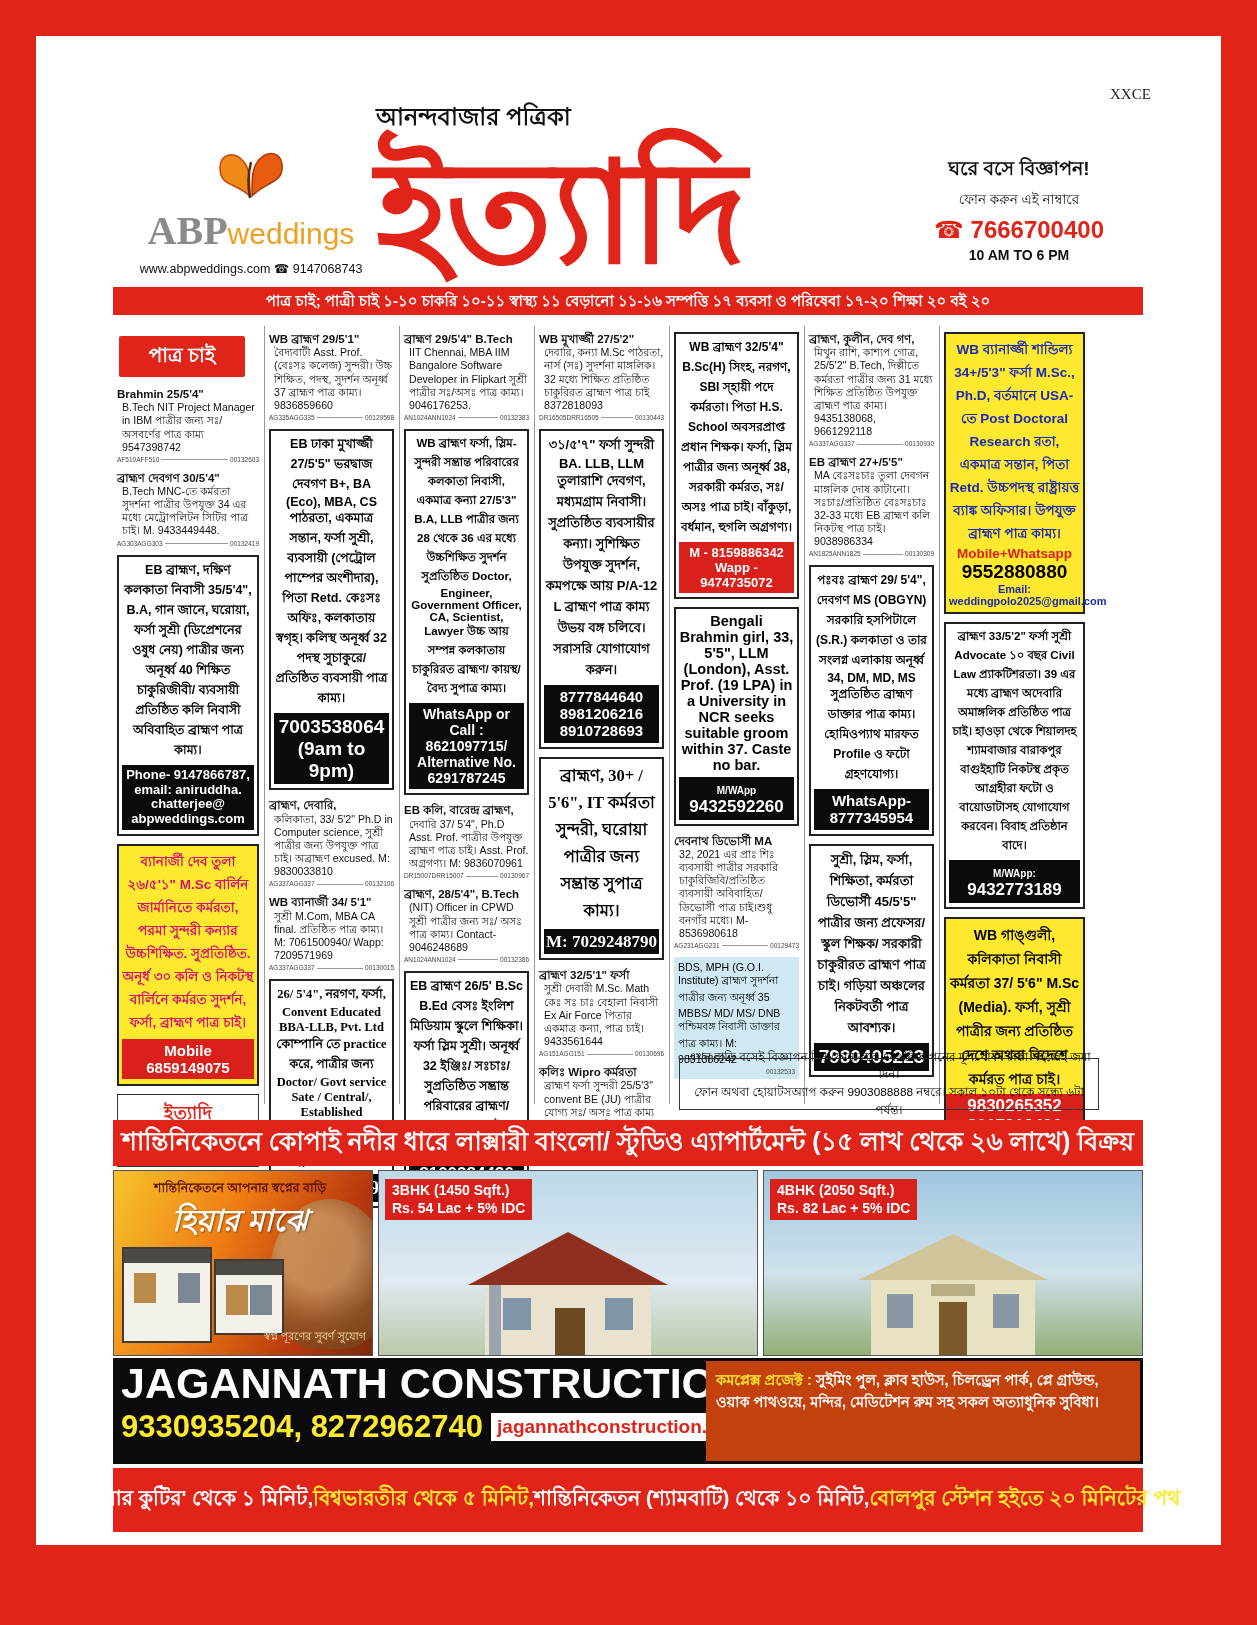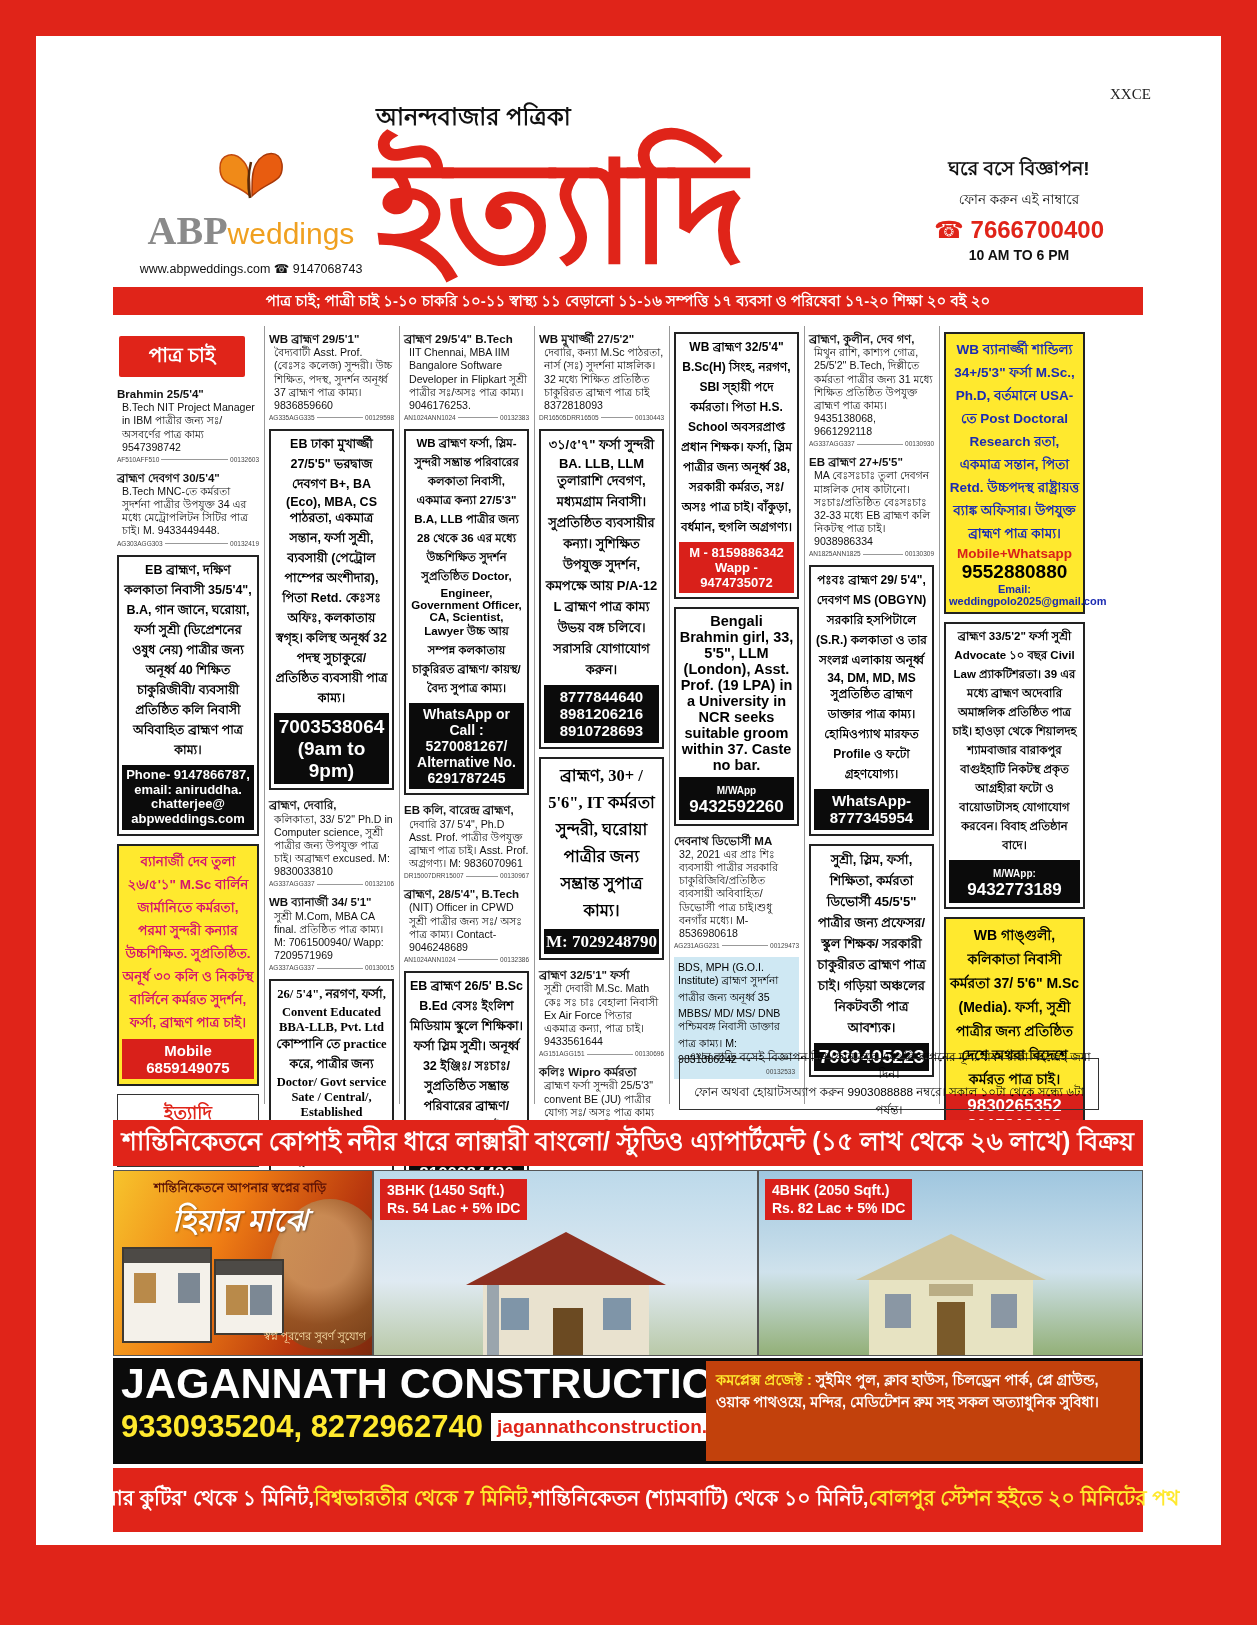--- a/index.html
+++ b/index.html
@@ -51,21 +51,21 @@
   .ity-box .h{color:#e02419;font-weight:bold;font-size:18px;}
   .ity-box .n{font-size:14px;font-weight:bold;text-align:left;padding-left:14px;}
   .ity-box .n::before{content:"• ";color:#e02419;}
   .mwapp{font-size:10px;}
   
   .notice{left:643px;top:1022px;width:418px;height:50px;border:1px solid #333;font-size:11.8px;
           display:flex;flex-direction:column;justify-content:center;text-align:center;line-height:1.5;}
   
   .re-banner{left:77px;top:1084px;width:1030px;height:46px;background:#e02419;color:#fff;font-weight:bold;
              font-size:25px;display:flex;align-items:center;justify-content:center;white-space:nowrap;}
-  .re-row{left:77px;top:1134px;width:1030px;height:186px;display:flex;}
+  .re-row{left:77px;top:1134px;width:1030px;height:186px;display:flex;gap:5px;}
   .poster{width:258px;position:relative;background:linear-gradient(115deg,#f7c42c 0%,#ef7d14 40%,#b9380e 75%,#7c2a0e 100%);
           border:1px solid #555;overflow:hidden;color:#fff;}
   .poster .p1{position:absolute;top:8px;left:40px;right:4px;font-size:12.5px;font-weight:bold;color:#5a1005;}
   .poster .p2{position:absolute;top:26px;left:58px;font-size:30px;font-weight:bold;font-style:italic;
               color:#fff;text-shadow:1px 1px 2px #00000066;}
   .poster .p3{position:absolute;bottom:8px;right:6px;font-size:11px;color:#ffe9b0;}
   .poster .portrait{position:absolute;right:-18px;top:28px;width:120px;height:150px;border-radius:50% 50% 40% 40%;
                     background:radial-gradient(circle at 40% 35%,#caa06a 0 30%,#8a5a2a 60%,#6b3c14 100%);opacity:.75;}
   .mini-house{position:absolute;background:#f4f1ea;border:2px solid #3f3a33;}
   .mh1{left:8px;bottom:12px;width:86px;height:92px;}
@@ -207,21 +207,21 @@
           <div class="t">ব্রাহ্মণ 29/5'4" B.Tech</div>
           <div class="b">IIT Chennai, MBA IIM Bangalore Software Developer in Flipkart সুশ্রী পাত্রীর সঃ/অসঃ পাত্র কাম্য। 9046176253.</div>
           <div class="codes">
               <span>AN1024ANN1024</span>
               <span class="rule"></span>
               <span>00132383</span>
             </div>
         </div>
         <div class="boxed" style="font-size:11.5px">
           <div>WB ব্রাহ্মণ ফর্সা, স্লিম-সুন্দরী সম্ভ্রান্ত পরিবারের কলকাতা নিবাসী, একমাত্র কন্যা 27/5'3" B.A, LLB পাত্রীর জন্য 28 থেকে 36 এর মধ্যে উচ্চশিক্ষিত সুদর্শন সুপ্রতিষ্ঠিত Doctor, Engineer, Government Officer, CA, Scientist, Lawyer উচ্চ আয় সম্পন্ন কলকাতায় চাকুরিরত ব্রাহ্মণ/ কায়স্থ/ বৈদ্য সুপাত্র কাম্য।</div>
-          <div class="bb" style="font-size:14px">WhatsApp or Call : 5270081267/ Alternative No. 6291787245</div>
+          <div class="bb" style="font-size:14px">WhatsApp or Call : 8621097715/ Alternative No. 6291787245</div>
         </div>
         <div class="ad">
           <div class="t">EB কলি, বারেন্দ্র ব্রাহ্মণ,</div>
           <div class="b">দেবারি 37/ 5'4", Ph.D Asst. Prof. পাত্রীর উপযুক্ত ব্রাহ্মণ পাত্র চাই। Asst. Prof. অগ্রগণ্য। M: 9836070961</div>
           <div class="codes">
               <span>DR15007DRR15007</span>
               <span class="rule"></span>
               <span>00130967</span>
             </div>
         </div>
@@ -406,19 +406,19 @@
         </div>
       </div>
       <div class="blue">
         <span class="yl">কমপ্লেক্স প্রজেক্ট :</span><span> সুইমিং পুল, ক্লাব হাউস, চিলড্রেন পার্ক, প্লে গ্রাউন্ড,</span><br>
         <span>ওয়াক পাথওয়ে, মন্দির, মেডিটেশন রুম সহ সকল অত্যাধুনিক সুবিধা।</span>
       </div>
     </div>
 
     <div class="abs re-red">
       <span class="w">'আমার কুটির' থেকে ১ মিনিট, </span>
-      <span class="y">বিশ্বভারতীর থেকে 7 মিনিট, </span>
+      <span class="y">বিশ্বভারতীর থেকে ৫ মিনিট, </span>
       <span class="w">শান্তিনিকেতন (শ্যামবাটি) থেকে ১০ মিনিট, </span>
       <span class="y">বোলপুর স্টেশন হইতে ২০ মিনিটের পথ</span>
     </div>
 
   </div>
 </div>
 
 </body></html>

